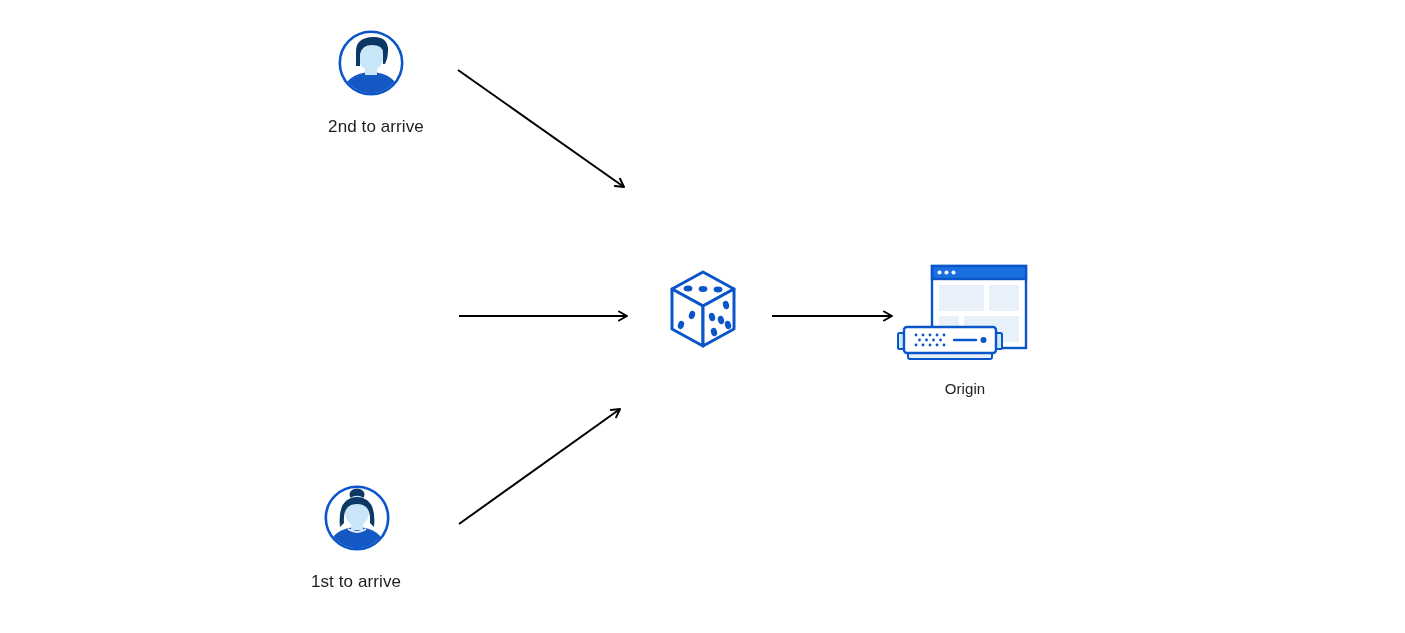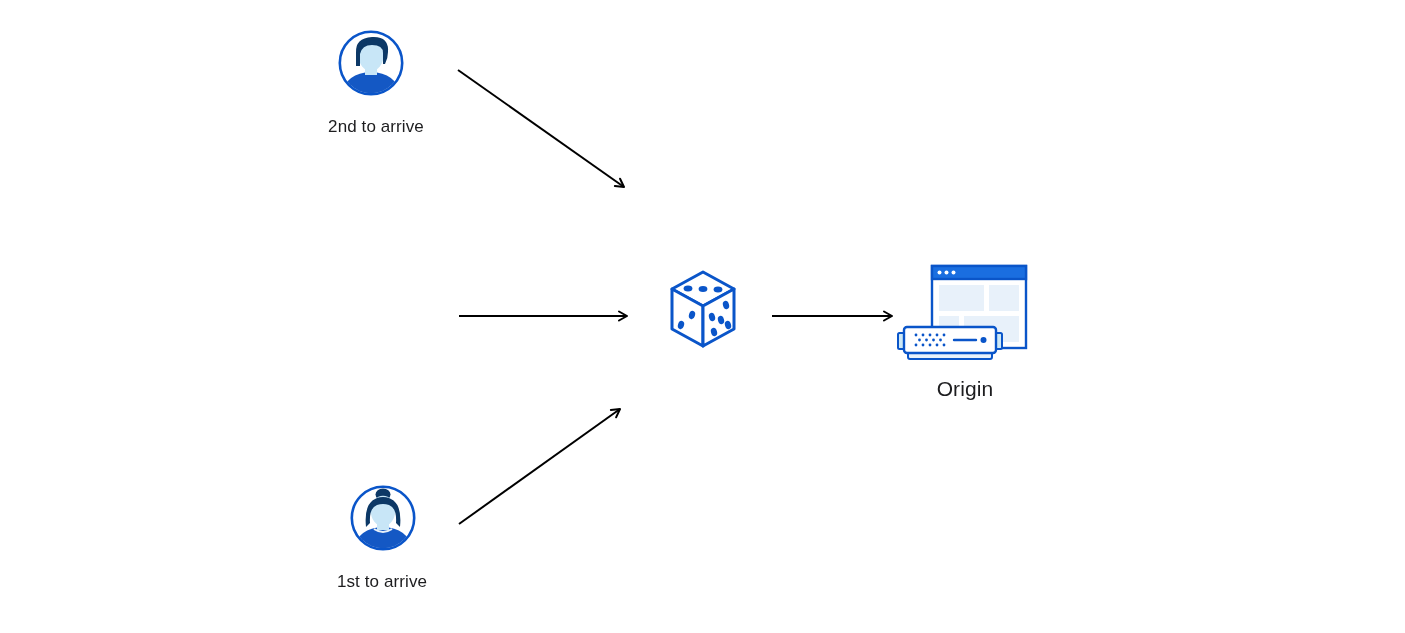--- a/index.html
+++ b/index.html
@@ -26,21 +26,21 @@
   .node-label {
     position: absolute;
     transform: translateX(-50%);
     font-size: 17px;
     line-height: 20px;
     color: #1d1d1f;
     white-space: nowrap;
     letter-spacing: 0.1px;
   }
   .origin-label {
-    font-size: 21px;
+    font-size: 15px;
   }
 </style>
 </head>
 <body>
 
 <div class="canvas">
 
   <svg class="layer" width="1405" height="633" viewBox="0 0 1405 633">
     <defs>
       <marker id="arrowhead" markerWidth="13" markerHeight="13" refX="10.5" refY="6" orient="auto" markerUnits="userSpaceOnUse">
@@ -66,21 +66,21 @@
         <rect x="27" y="28" width="12" height="17" fill="#c8e6f7"></rect>
         <ellipse cx="33" cy="25.5" rx="12.5" ry="15.5" fill="#c8e6f7"></ellipse>
         <path d="M18,36 L18,23 Q17,8 34,7 Q51,6 50,22 Q50,28 47,34 L45,34 L45,23 Q45,15 34,15 Q24,15 22,24 L22,36 Z" fill="#0c3866"></path>
         <path d="M20,20 Q26,9 40,10 Q50,11 50,20 Q43,14 34,14 Q26,14 20,20 Z" fill="#0c3866"></path>
       </g>
     </svg>
     <div class="node-label" style="left:38px; top:87px;">2nd to arrive</div>
   </div>
 
 
-  <div class="node" style="left:350px; top:485px;">
+  <div class="node" style="left:324px; top:485px;">
     <svg width="66" height="66" viewBox="0 0 66 66">
       <defs>
           <clipPath id="clipA3">
             <circle cx="33" cy="33" r="30.2"></circle>
           </clipPath>
         </defs>
       <circle cx="33" cy="33" r="31.2" fill="#ffffff" stroke="#0a55c9" stroke-width="2.6"></circle>
       <g clip-path="url(#clipA3)">
         <path d="M3,66 Q7,43 33,42 Q59,43 63,66 Z" fill="#1458c4"></path>
         <path d="M24,44 Q33,50 42,44" fill="none" stroke="#e8f1fa" stroke-width="2"></path>

